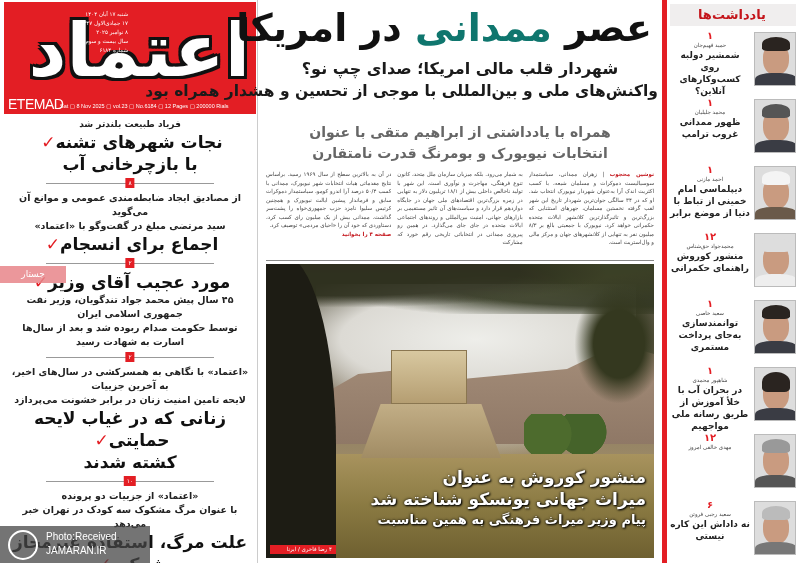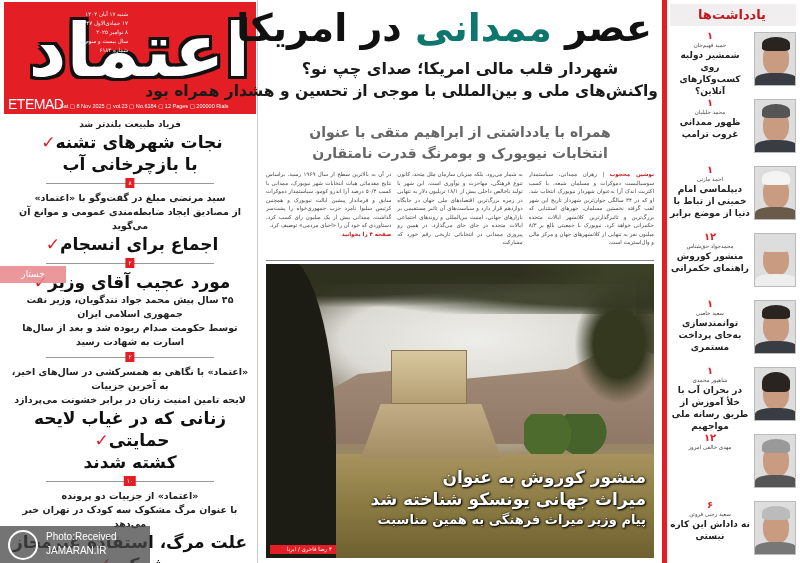--- a/index.html
+++ b/index.html
@@ -104,22 +104,22 @@
 
     <div class="kicker">فریاد طبیعت بلندتر شد</div>
     <div class="headline-l">
       <span>نجات شهرهای تشنه</span><span class="check">✓</span>
     </div>
     <div class="headline-l">با بازچرخانی آب</div>
     <div class="divider">
         <span class="pg">۸</span>
       </div>
 
+    <div class="sub">از مصادیق ایجاد ضابطه‌مندی عمومی و موانع آن می‌گوید</div>
     <div class="sub">سید مرتضی مبلغ در گفت‌وگو با «اعتماد»</div>
-    <div class="sub">از مصادیق ایجاد ضابطه‌مندی عمومی و موانع آن می‌گوید</div>
     <div class="headline-l">
       <span>اجماع برای انسجام</span><span class="check">✓</span>
     </div>
     <div class="divider">
         <span class="pg">۲</span>
       </div>
 
     <div class="headline-l">
       <span>مورد عجیب آقای وزیر</span><span class="check">✓</span>
     </div>

